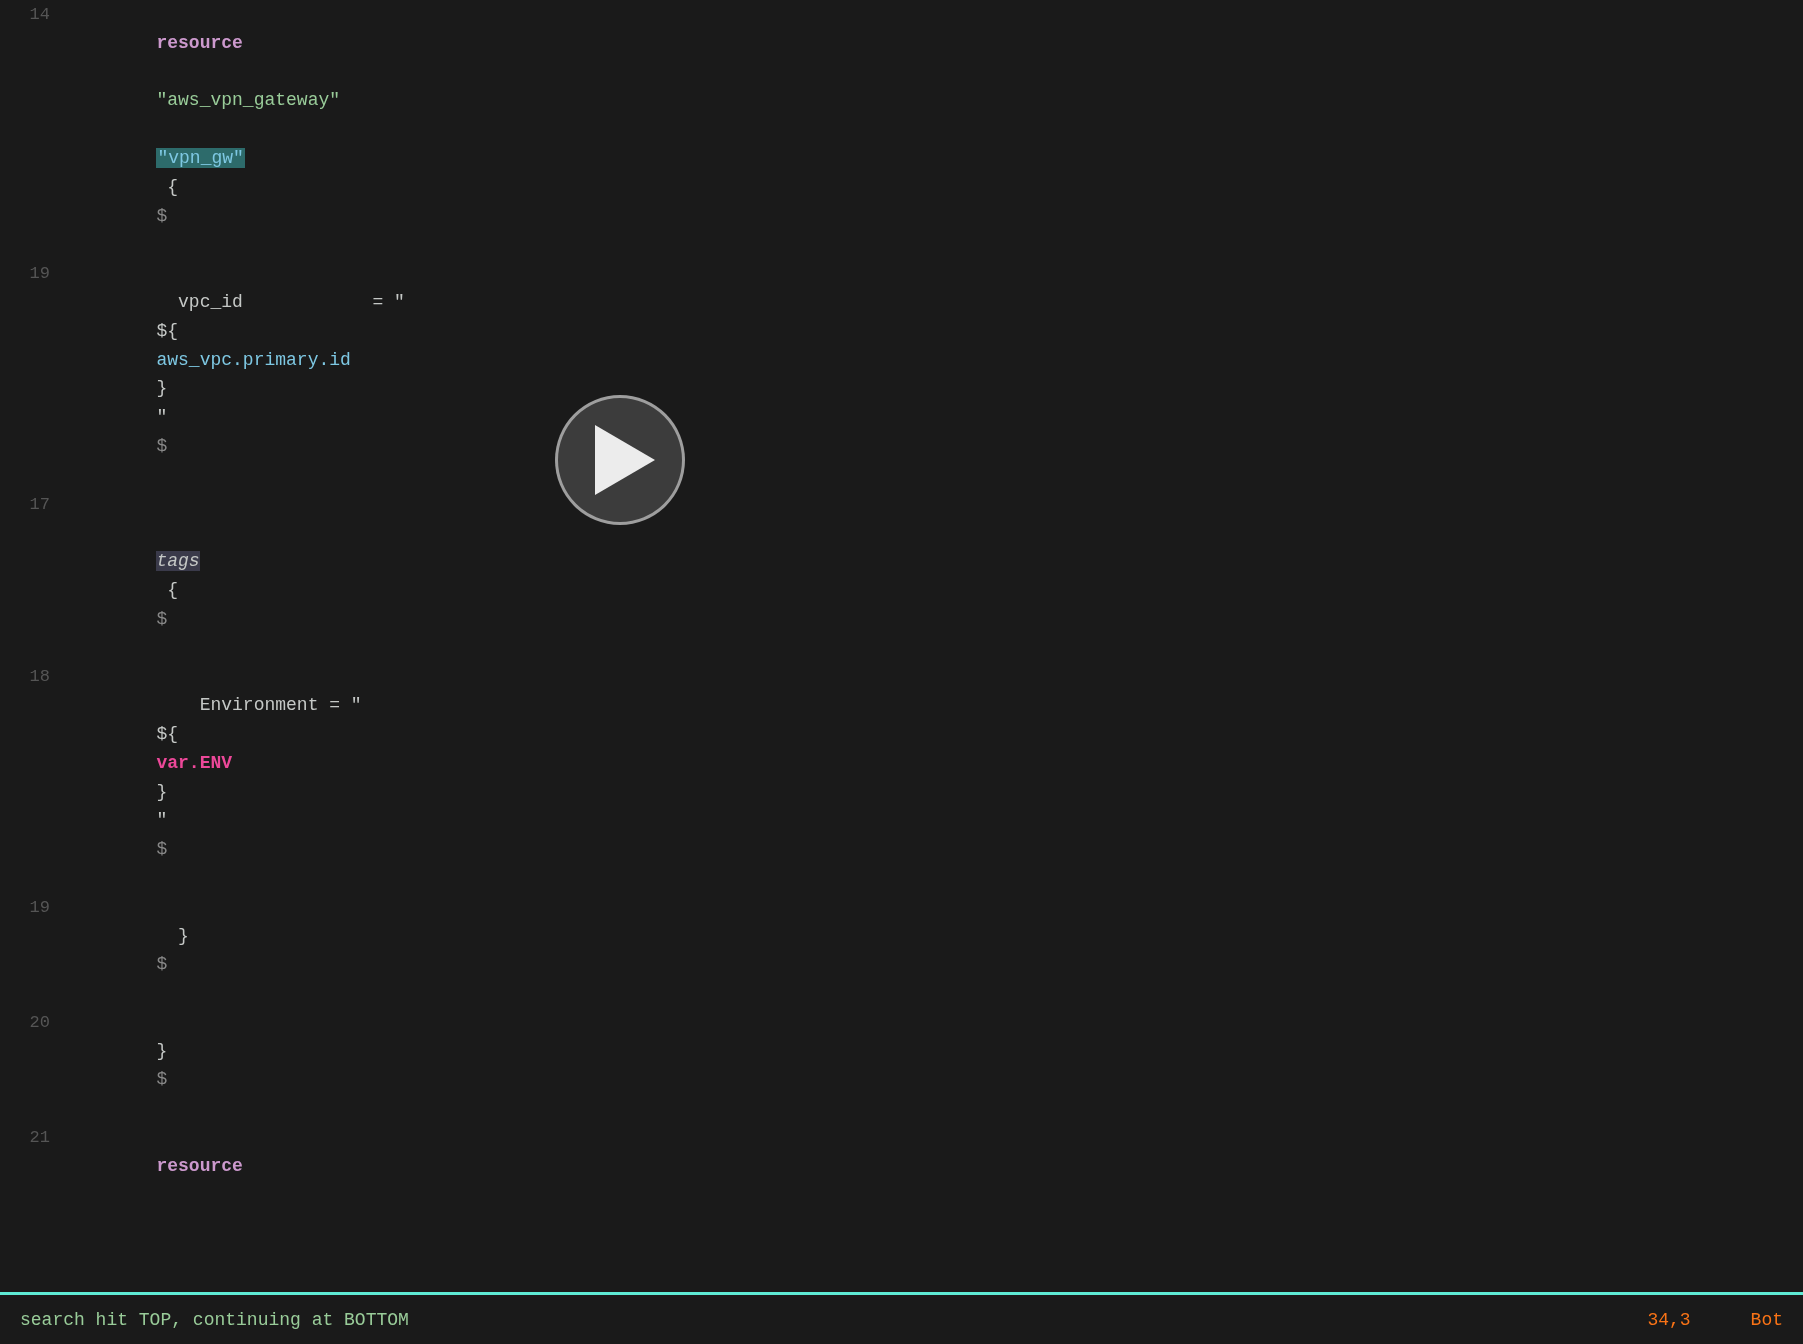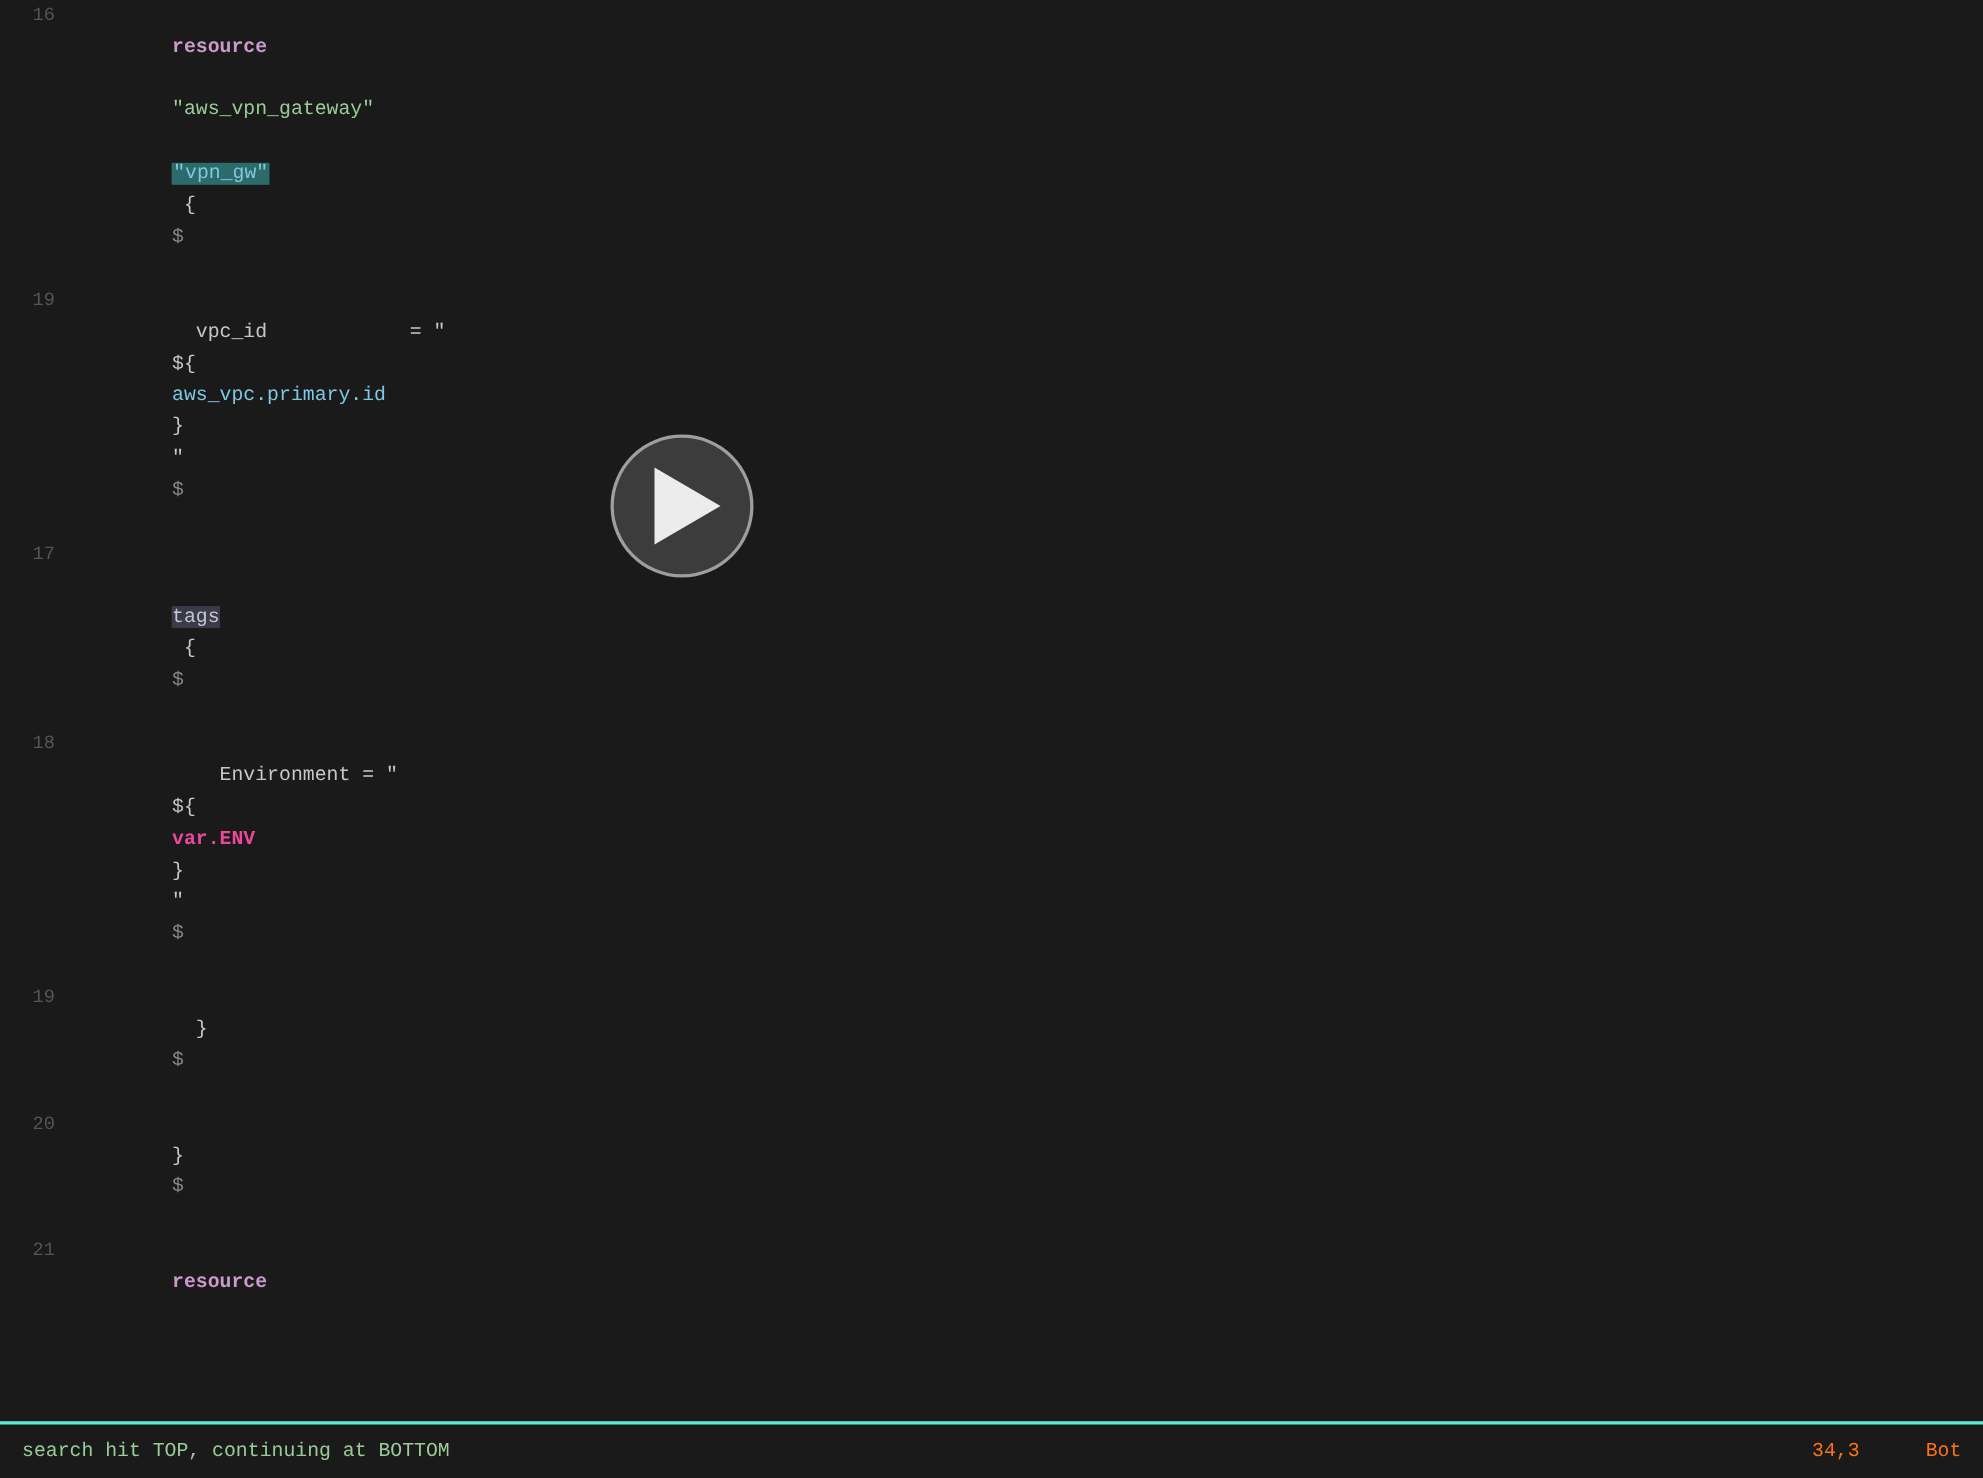--- a/index.html
+++ b/index.html
@@ -51,21 +51,21 @@
 
     .line-content {
       flex: 1;
       font-size: 18px;
     }
 
     
     .kw { color: #cc99cd; font-weight: bold; text-align: center; } 
     .str-plain { color: #99cc99; }
     .hl-bg { background: #2d6b6b; color: #7ec8e3; padding: 0 1px; }
-    .hl-tags { background: #3a3a4a; }
+    .hl-tags { background: #3a3a4a; font-style: italic; }
     .interp { color: #c5c8c6; }
     .dollar-sign { color: #888; }
 
     .status-bar {
       height: 52px;
       background: #1a1a1a;
       border-top: 3px solid #5eead4;
       display: flex;
       align-items: center;
       padding: 0 20px;
@@ -109,21 +109,21 @@
       margin-left: 10px;
     }
   </style>
 </head>
 <body>
 
 <div class="editor">
   <div class="code-area">
 
     <div class="line">
-      <span class="line-num">16</span>
+      <span class="line-num">14</span>
       <span class="line-content">
         <span class="kw">resource</span>
         <span> </span>
         <span class="str-plain">"aws_vpn_gateway"</span>
         <span> </span>
         <span class="hl-bg">"vpn_gw"</span>
         <span> {</span>
         <span class="dollar-sign">$</span>
       </span>
     </div>

